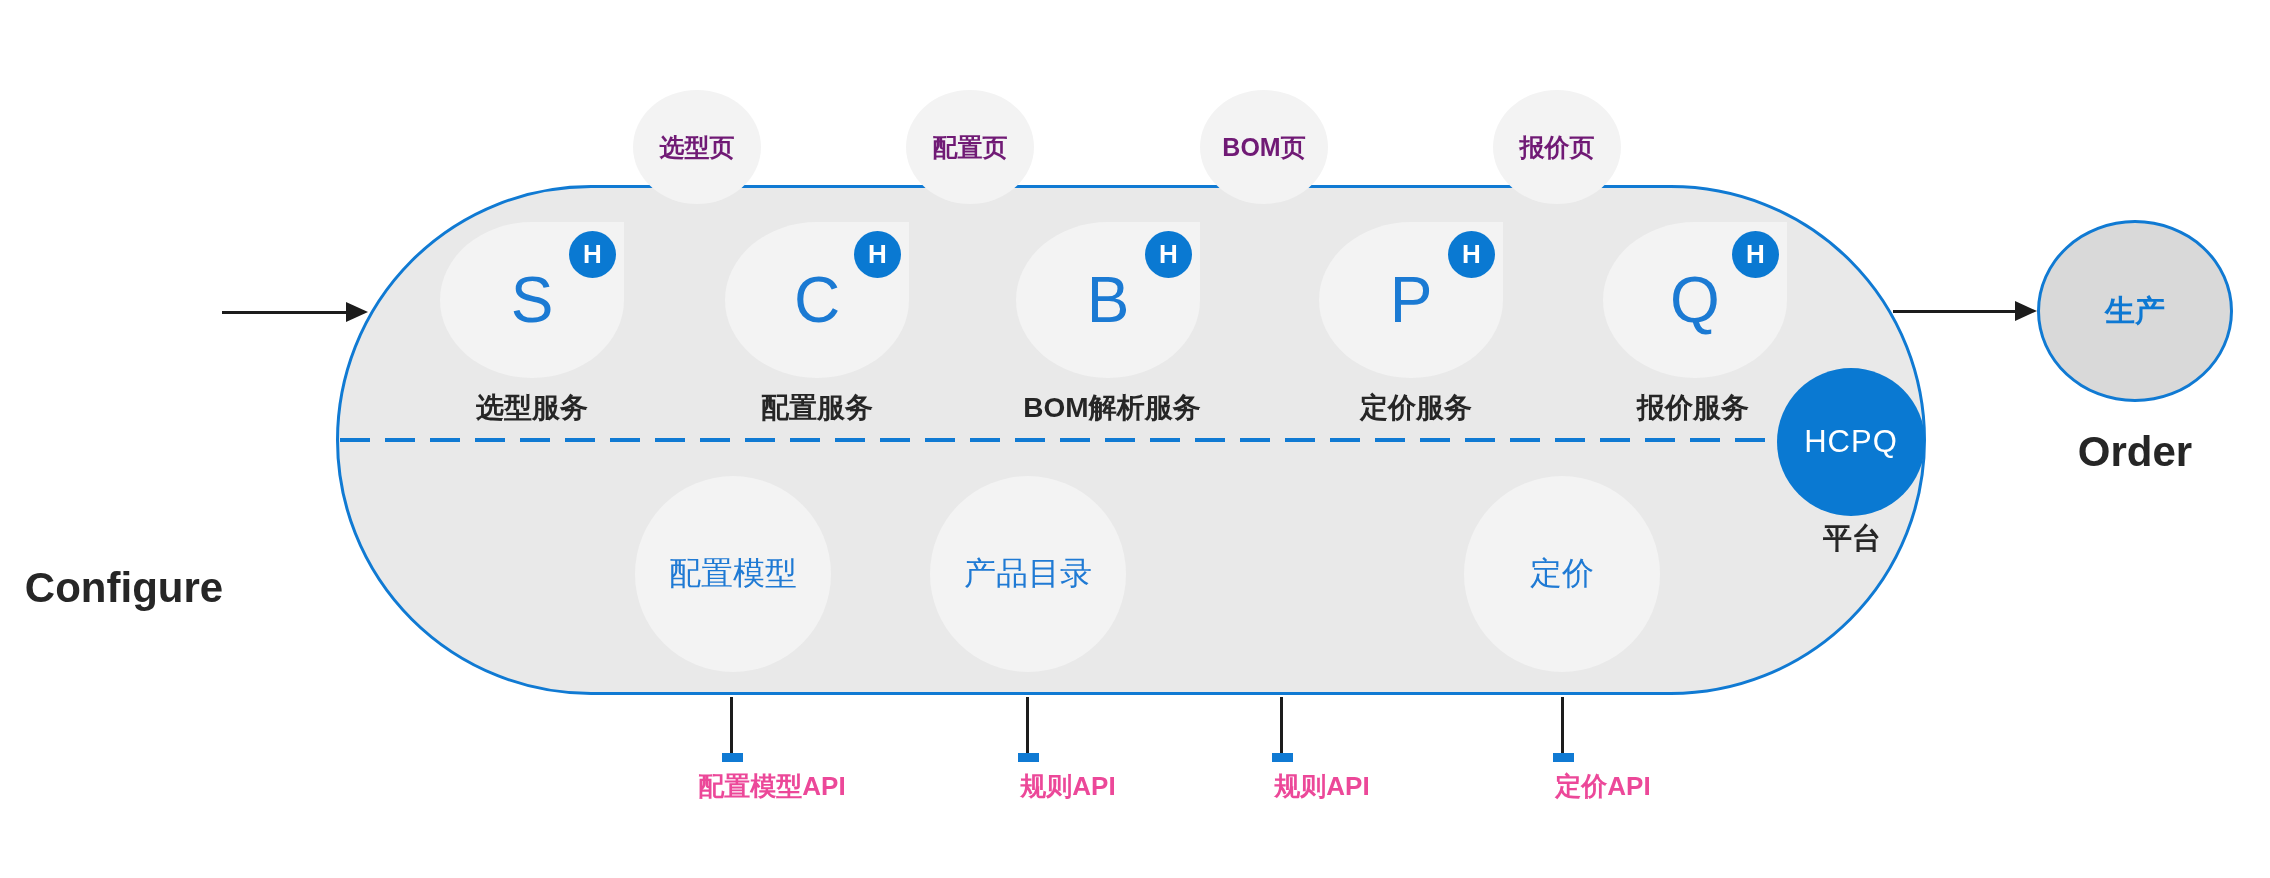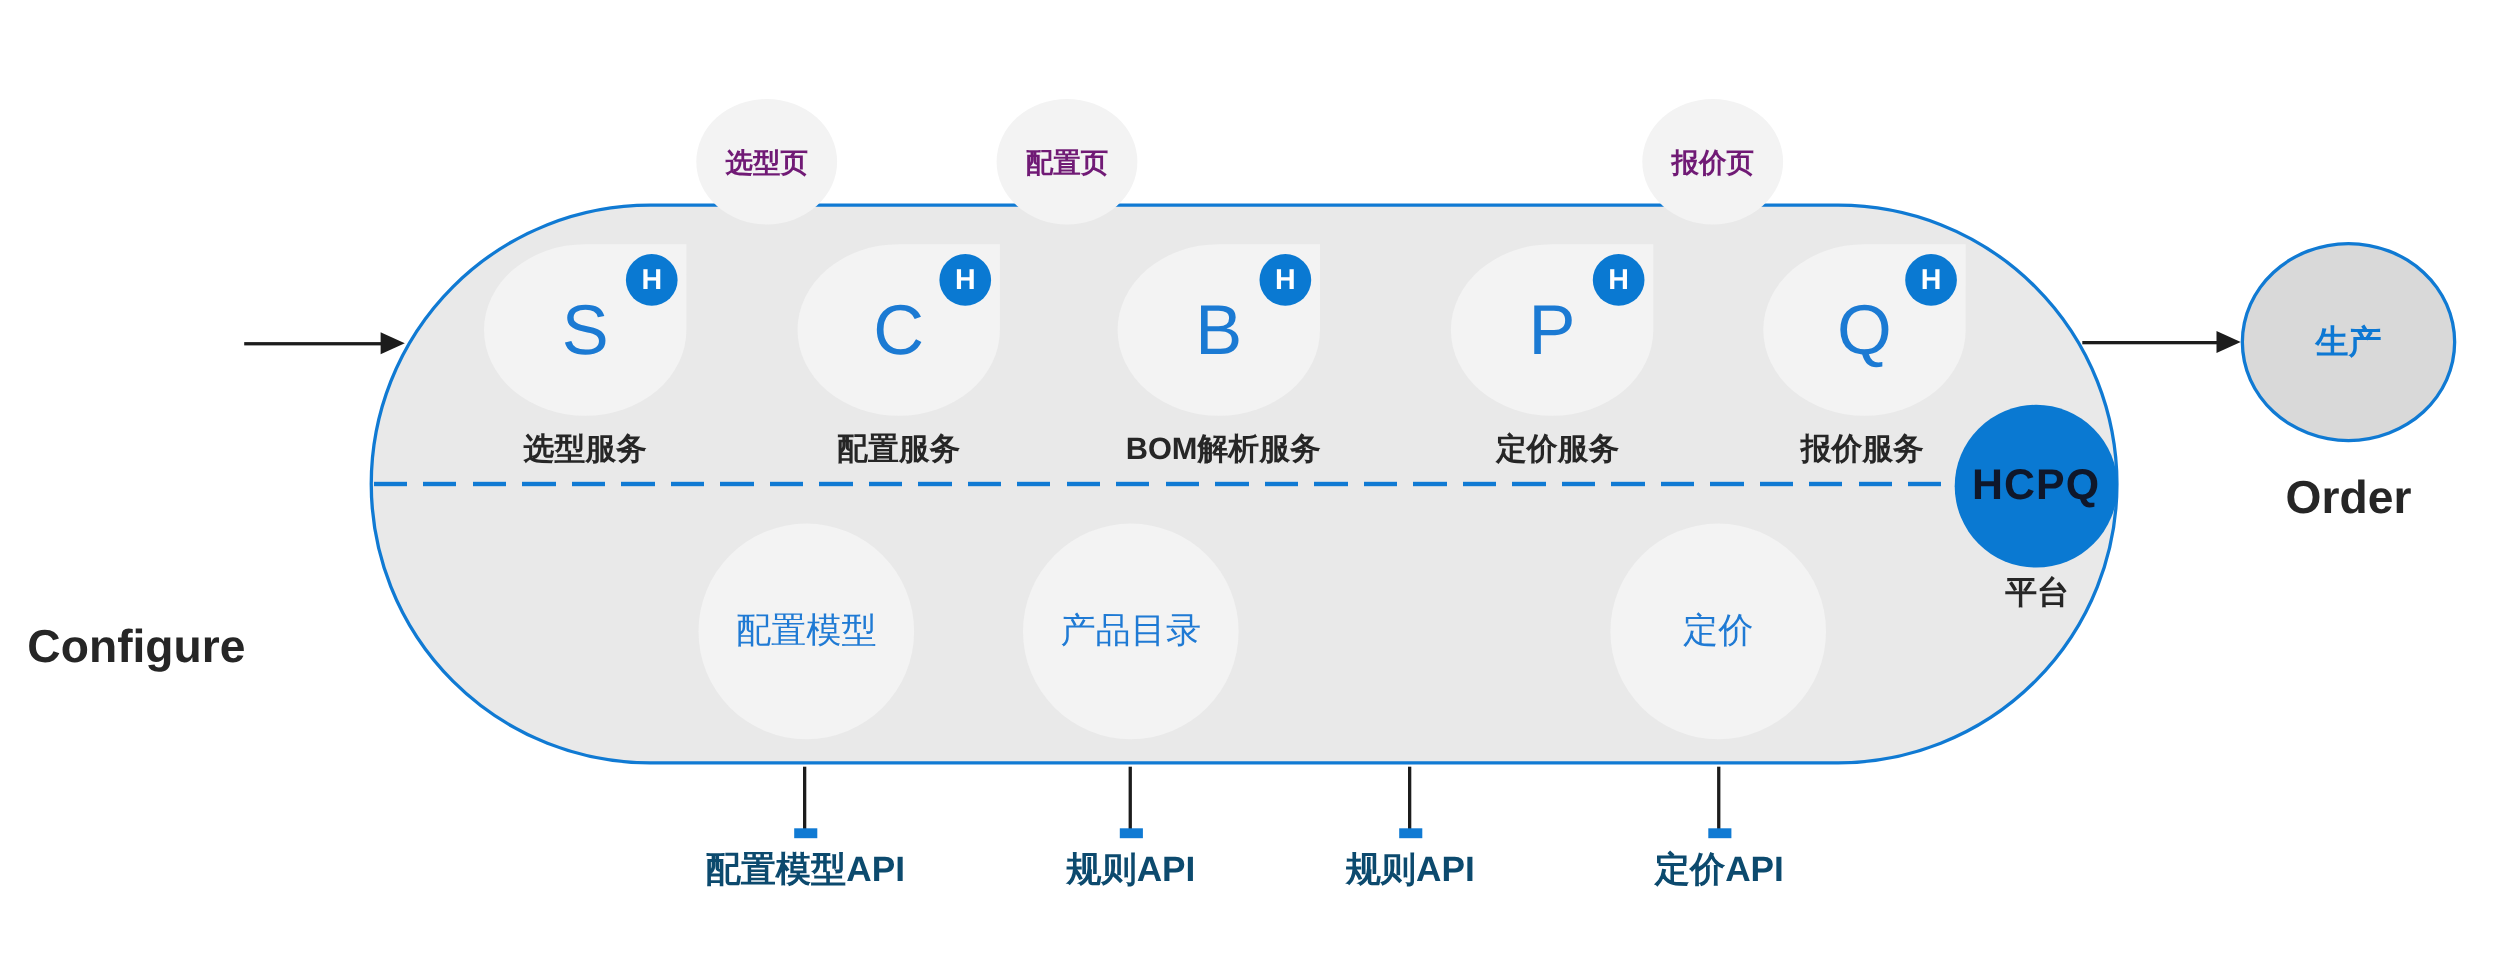--- a/index.html
+++ b/index.html
@@ -44,21 +44,21 @@
   
   .res-circle{
     top:476px;width:196px;height:196px;border-radius:50%;background:#f3f3f3;z-index:2;
     display:flex;align-items:center;justify-content:center;
     font-size:32px;color:#1f7ad4;
   }
   
   .hcpq-circle{
     left:1777px;top:368px;width:148px;height:148px;border-radius:50%;background:#0a79d2;z-index:4;
     display:flex;align-items:center;justify-content:center;
-    color:#0f172a;font-size:39px;font-weight:bold;letter-spacing:1px;
+    color:#ffffff;font-size:31px;font-weight:normal;letter-spacing:1px;
   }
   .platform-caption{
     left:1852px;top:519px;transform:translateX(-50%);z-index:4;
     font-size:29px;font-weight:bold;color:#262626;white-space:nowrap;
   }
   
   .end-circle{
     box-sizing:border-box;border:3px solid #107ad3;border-radius:50%;background:#d9d9d9;
     display:flex;align-items:center;justify-content:center;text-align:center;
     color:#0d78d3;font-weight:bold;z-index:2;
@@ -72,38 +72,39 @@
   .arrow-line{height:3px;background:#1c1c1c;z-index:0;}
   .arrow-head{
     width:0;height:0;border-top:10px solid transparent;border-bottom:10px solid transparent;
     border-left:22px solid #1c1c1c;z-index:0;
   }
   
   .api-line{top:697px;width:3px;height:57px;background:#1c1c1c;}
   .api-marker{top:753px;width:21px;height:9px;background:#107ad3;}
   .api-label{
     top:769px;transform:translateX(-50%);white-space:nowrap;
-    font-size:32px;font-weight:bold;color:#0c4a6e;
+    font-size:26px;font-weight:bold;color:#ec4899;margin-left:40px;
   }
 </style>
 </head>
 <body>
 
 <div class="canvas">
 
   <div class="abs stadium"></div>
   <div class="abs dash-line"></div>
 
   <div class="abs end-caption" style="left:124px;top:564px;">Configure</div>
 
   <div class="abs arrow-line" style="left:222px;top:311px;width:126px;"></div>
   <div class="abs arrow-head" style="left:346px;top:302px;"></div>
 
   <div class="abs page-circle" style="left:633px;">选型页</div>
   <div class="abs page-circle" style="left:906px;">配置页</div>
+  <div class="abs page-circle" style="left:1200px;">BOM页</div>
   <div class="abs page-circle" style="left:1493px;">报价页</div>
 
   <div class="abs teardrop" style="left:440px;">
     <span class="svc-letter">S</span>
     <span class="h-badge">H</span>
   </div>
   <div class="abs teardrop" style="left:725px;">
     <span class="svc-letter">C</span>
     <span class="h-badge">H</span>
   </div>

